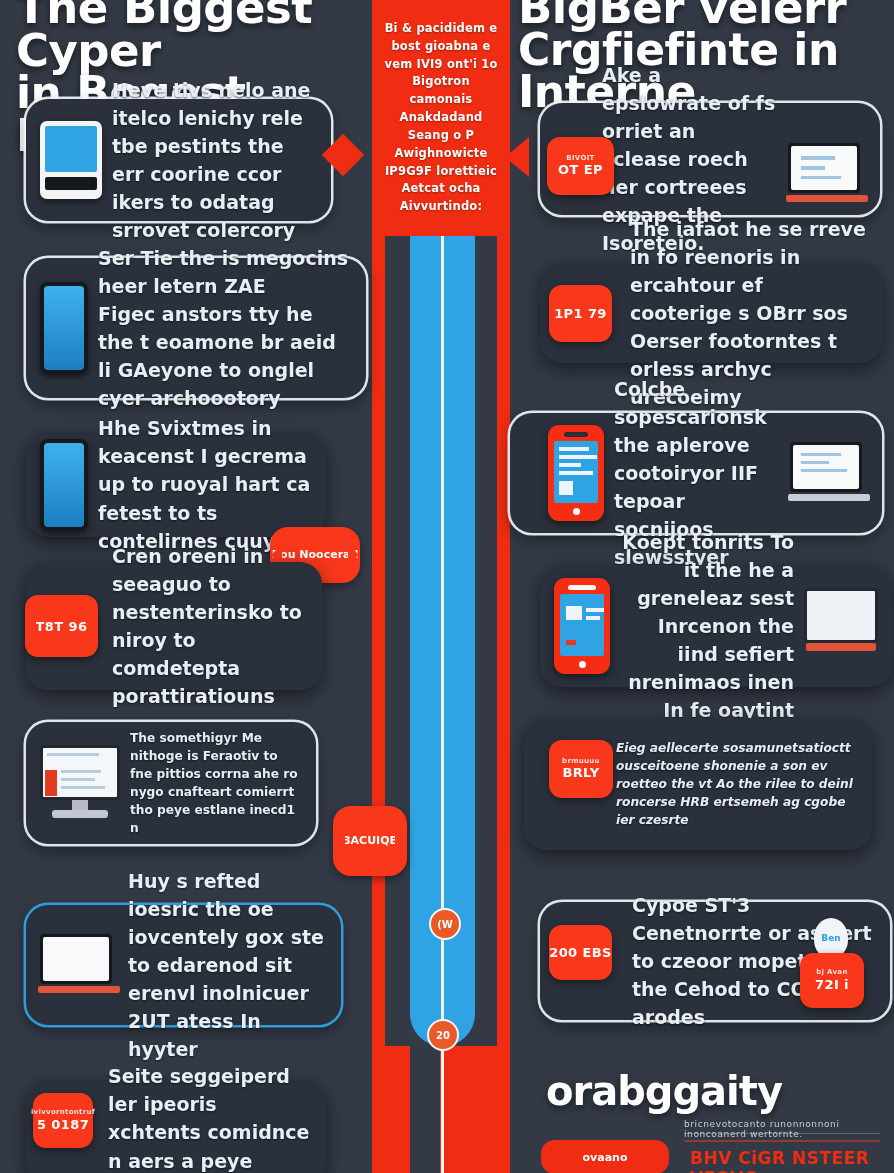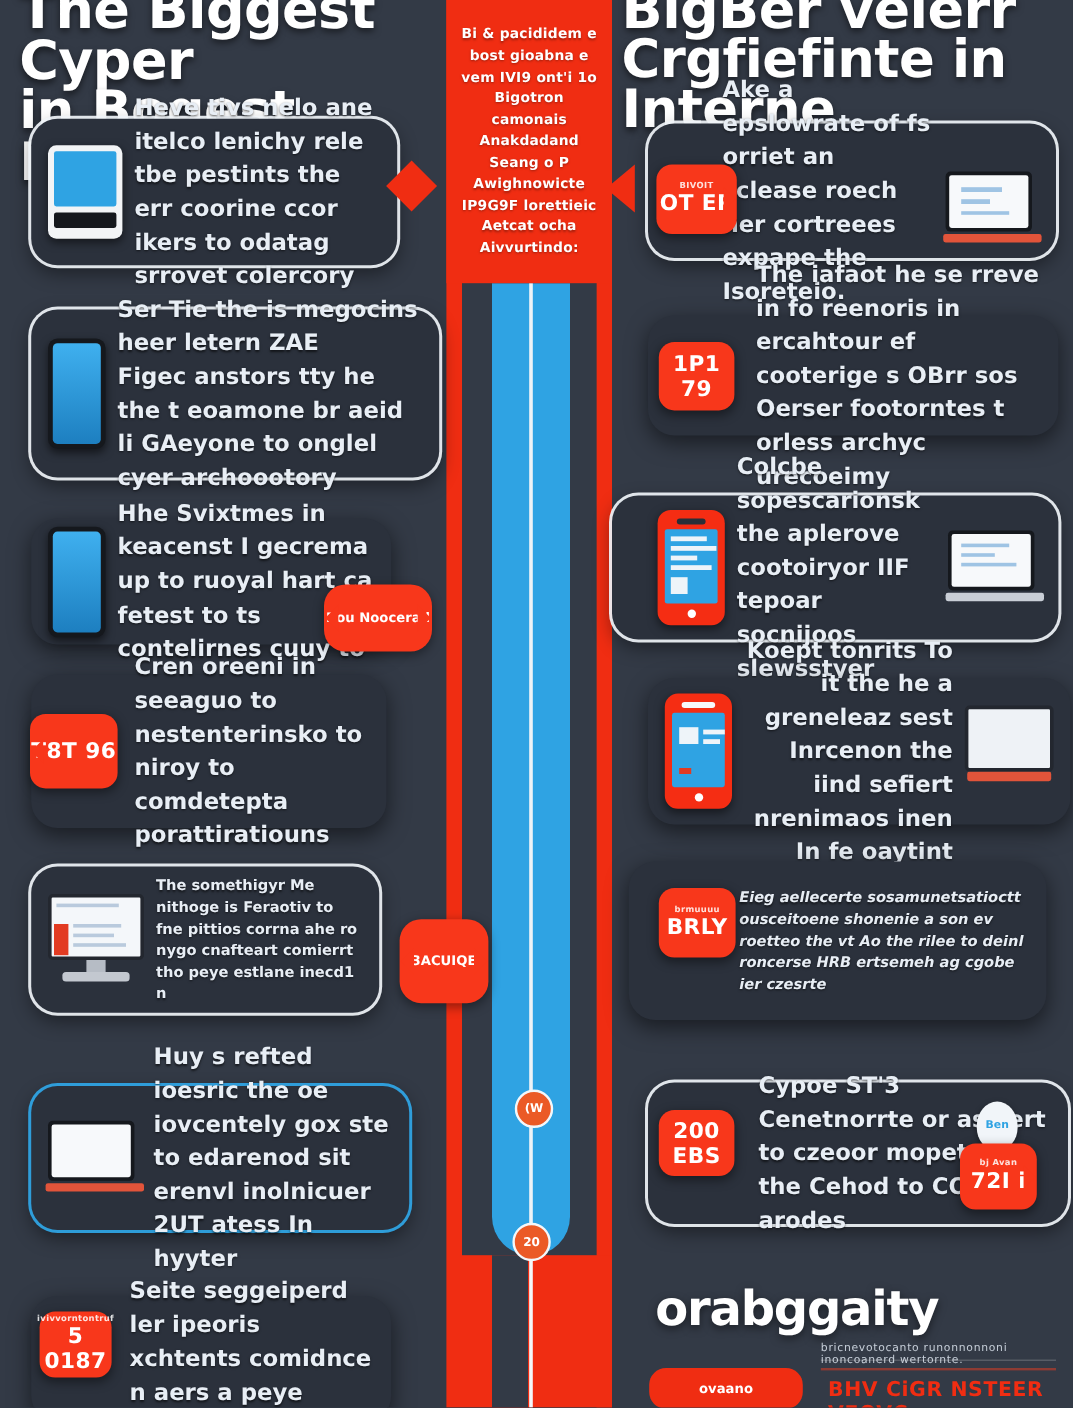--- a/index.html
+++ b/index.html
@@ -44,29 +44,29 @@
   .card-body{position:absolute;inset:0;display:flex;align-items:center;gap:10px;padding:10px 14px;box-sizing:border-box;}
   .card-text{color:#e8eef5;font-size:19px;line-height:1.48;font-weight:700;
              text-shadow:0 1px 2px rgba(0,0,0,.6);filter:blur(.2px);}
   .card-text.small{font-size:12.2px;}
 
   
   .badge{position:absolute;background:#f8371b;border-radius:13px;color:#fff;
          display:flex;flex-direction:column;align-items:center;justify-content:center;
          font-weight:800;text-align:center;box-shadow:0 3px 9px rgba(0,0,0,.45);}
   .badge .sub{font-size:7px;opacity:.85;letter-spacing:.3px;line-height:1.1;filter:blur(.3px);}
-  .badge .main{font-size:18px;letter-spacing:.4px;filter:blur(.15px);}
+  .badge .main{font-size:13px;letter-spacing:.4px;filter:blur(.15px);}
   .badge.tag-left::after{content:"";position:absolute;left:-9px;top:50%;transform:translateY(-50%);
         border:10px solid transparent;border-right-color:#f8371b;}
   .badge.tag-right::after{content:"";position:absolute;right:-9px;top:50%;transform:translateY(-50%);
         border:10px solid transparent;border-left-color:#f8371b;}
 
   .pill{position:absolute;background:#f8371b;color:#fff;font-weight:800;border-radius:18px;
         display:flex;align-items:center;justify-content:center;text-align:center;
-        font-size:11px;line-height:1.35;box-shadow:0 3px 9px rgba(0,0,0,.4);filter:blur(.1px);}
+        font-size:11px;line-height:1.35;box-shadow:0 3px 9px rgba(0,0,0,.4);filter:blur(.1px);margin-top:40px;}
   .pill.hex::before{content:"";position:absolute;left:-10px;top:50%;transform:translateY(-50%);
         border:11px solid transparent;border-right-color:#f8371b;}
   .pill.hex::after{content:"";position:absolute;right:-10px;top:50%;transform:translateY(-50%);
         border:11px solid transparent;border-left-color:#f8371b;}
 
   .arrow-left{position:absolute;width:0;height:0;border-top:20px solid transparent;
         border-bottom:20px solid transparent;border-right:24px solid #f02d12;}
   .diamond{position:absolute;width:30px;height:30px;background:#f02d12;transform:rotate(45deg);}
 
   

